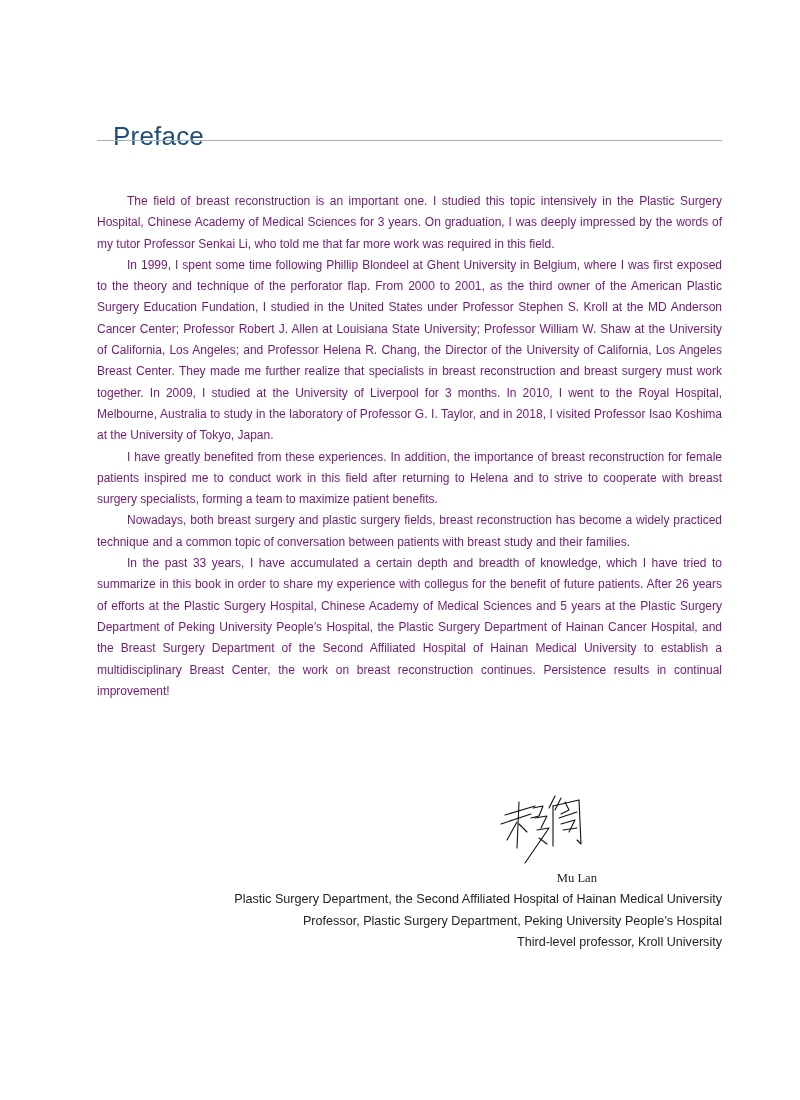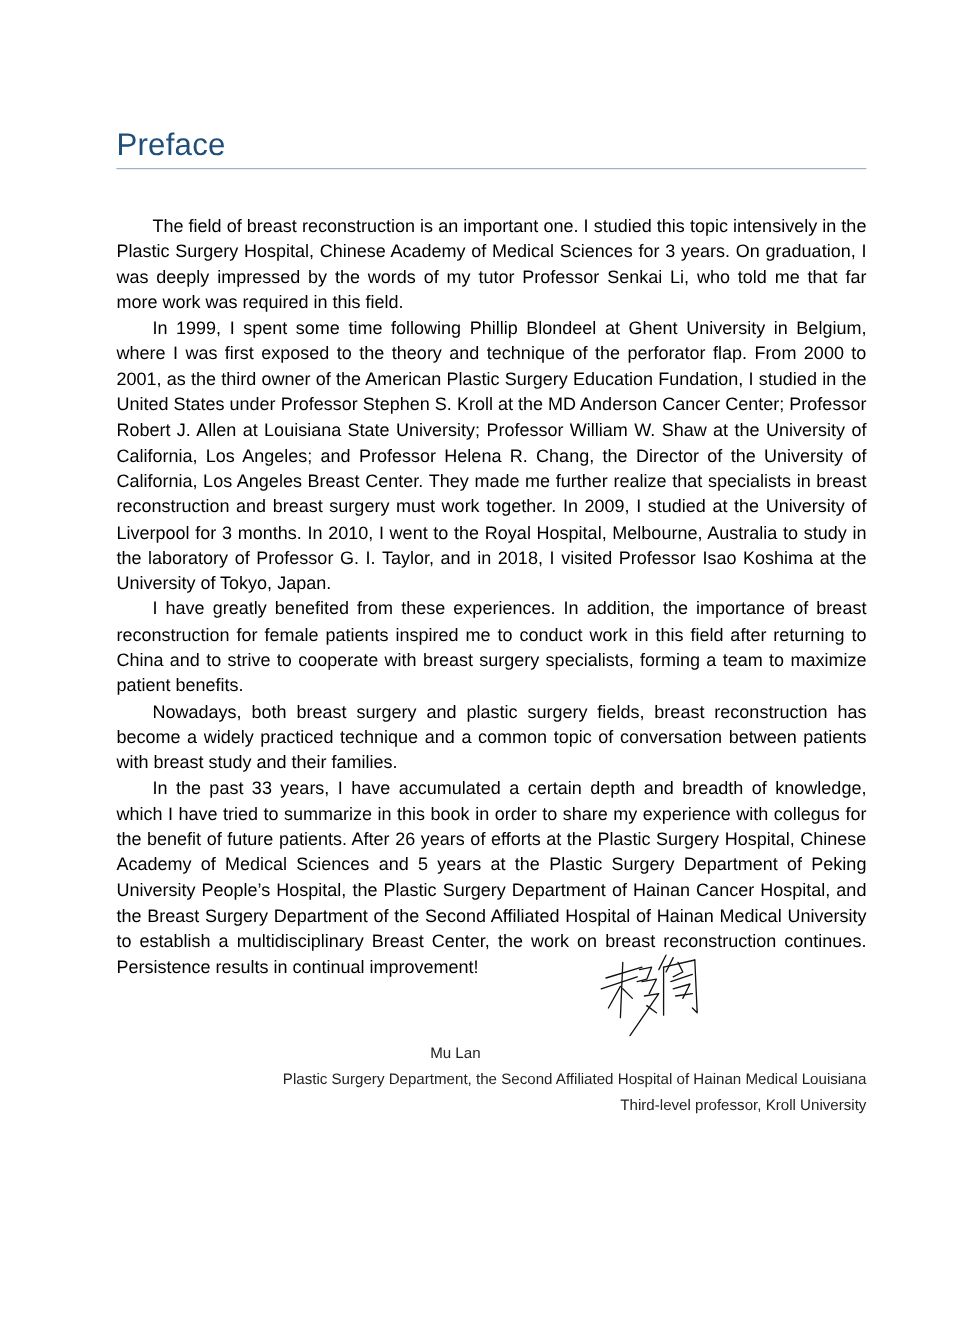--- a/index.html
+++ b/index.html
@@ -29,26 +29,26 @@
       position: absolute;
       left: 97px;
       top: 140px;
       width: 625px;
       height: 0;
       border-top: 1px solid #9fb3c8;
     }
     .body-text {
       position: absolute;
       left: 97px;
-      top: 178px;
+      top: 191px;
       width: 625px;
-      font-size: 15px;
+      font-size: 12px;
       line-height: 21.3px;
       text-align: justify;
-      color: #000000;
+      color: #701a75;
     }
     .body-text p {
       margin: 0;
       text-indent: 30px;
     }
     .signature {
       position: absolute;
       left: 495px;
       top: 788px;
       width: 100px;
@@ -58,37 +58,38 @@
       position: absolute;
       right: 78px;
       top: 868px;
       width: 560px;
       text-align: right;
       font-size: 12.6px;
       line-height: 21.3px;
       color: #222222;
     }
     .signoff .name {
-      text-align: center;
+      text-align: right;
       padding-right: 125px;
+      font-family: Liberation Serif, serif;
     }
     .signoff div {
       white-space: nowrap;
     }
   </style>
 </head>
 <body>
 
-<h1 class="page-title" style="margin:0;font-weight:normal;">Preface</h1>
+<h1 class="page-title" style="margin:16px;font-weight:normal;">Preface</h1>
 <div class="title-rule"></div>
 
 <div class="body-text">
   <p>The field of breast reconstruction is an important one. I studied this topic intensively in the Plastic Surgery Hospital, Chinese Academy of Medical Sciences for 3 years. On graduation, I was deeply impressed by the words of my tutor Professor Senkai Li, who told me that far more work was required in this field.</p>
   <p>In 1999, I spent some time following Phillip Blondeel at Ghent University in Belgium, where I was first exposed to the theory and technique of the perforator flap. From 2000 to 2001, as the third owner of the American Plastic Surgery Education Fundation, I studied in the United States under Professor Stephen S. Kroll at the MD Anderson Cancer Center; Professor Robert J. Allen at Louisiana State University; Professor William W. Shaw at the University of California, Los Angeles; and Professor Helena R. Chang, the Director of the University of California, Los Angeles Breast Center. They made me further realize that specialists in breast reconstruction and breast surgery must work together. In 2009, I studied at the University of Liverpool for 3 months. In 2010, I went to the Royal Hospital, Melbourne, Australia to study in the laboratory of Professor G. I. Taylor, and in 2018, I visited Professor Isao Koshima at the University of Tokyo, Japan.</p>
-  <p>I have greatly benefited from these experiences. In addition, the importance of breast reconstruction for female patients inspired me to conduct work in this field after returning to China and to strive to cooperate with breast surgery specialists, forming a team to maximize patient benefits.</p>
+  <p>I have greatly benefited from these experiences. In addition, the importance of breast reconstruction for female patients inspired me to conduct work in this field after returning to Helena and to strive to cooperate with breast surgery specialists, forming a team to maximize patient benefits.</p>
   <p>Nowadays, both breast surgery and plastic surgery fields, breast reconstruction has become a widely practiced technique and a common topic of conversation between patients with breast study and their families.</p>
   <p>In the past 33 years, I have accumulated a certain depth and breadth of knowledge, which I have tried to summarize in this book in order to share my experience with collegus for the benefit of future patients. After 26 years of efforts at the Plastic Surgery Hospital, Chinese Academy of Medical Sciences and 5 years at the Plastic Surgery Department of Peking University People’s Hospital, the Plastic Surgery Department of Hainan Cancer Hospital, and the Breast Surgery Department of the Second Affiliated Hospital of Hainan Medical University to establish a multidisciplinary Breast Center, the work on breast reconstruction continues. Persistence results in continual improvement!</p>
 </div>
 
 <div class="signature">
   <svg width="100" height="80" viewBox="0 0 100 80">
     <g fill="none" stroke="#111" stroke-width="1.1" stroke-linecap="round" stroke-linejoin="round">
 
       <path d="M10 27 L40 18"></path>
       <path d="M6 36 L36 26"></path>
@@ -108,15 +109,16 @@
       <path d="M64 30 L82 24"></path>
       <path d="M66 36 L80 32 L74 44"></path>
       <path d="M68 42 L82 40"></path>
       <path d="M84 12 L86 56 L82 52"></path>
     </g>
   </svg>
 </div>
 
 <div class="signoff">
   <div class="name">Mu Lan</div>
-  <div>Plastic Surgery Department, the Second Affiliated Hospital of Hainan Medical Louisiana</div>
+  <div>Plastic Surgery Department, the Second Affiliated Hospital of Hainan Medical University</div>
+  <div>Professor, Plastic Surgery Department, Peking University People’s Hospital</div>
   <div>Third-level professor, Kroll University</div>
 </div>
 
 </body></html>

